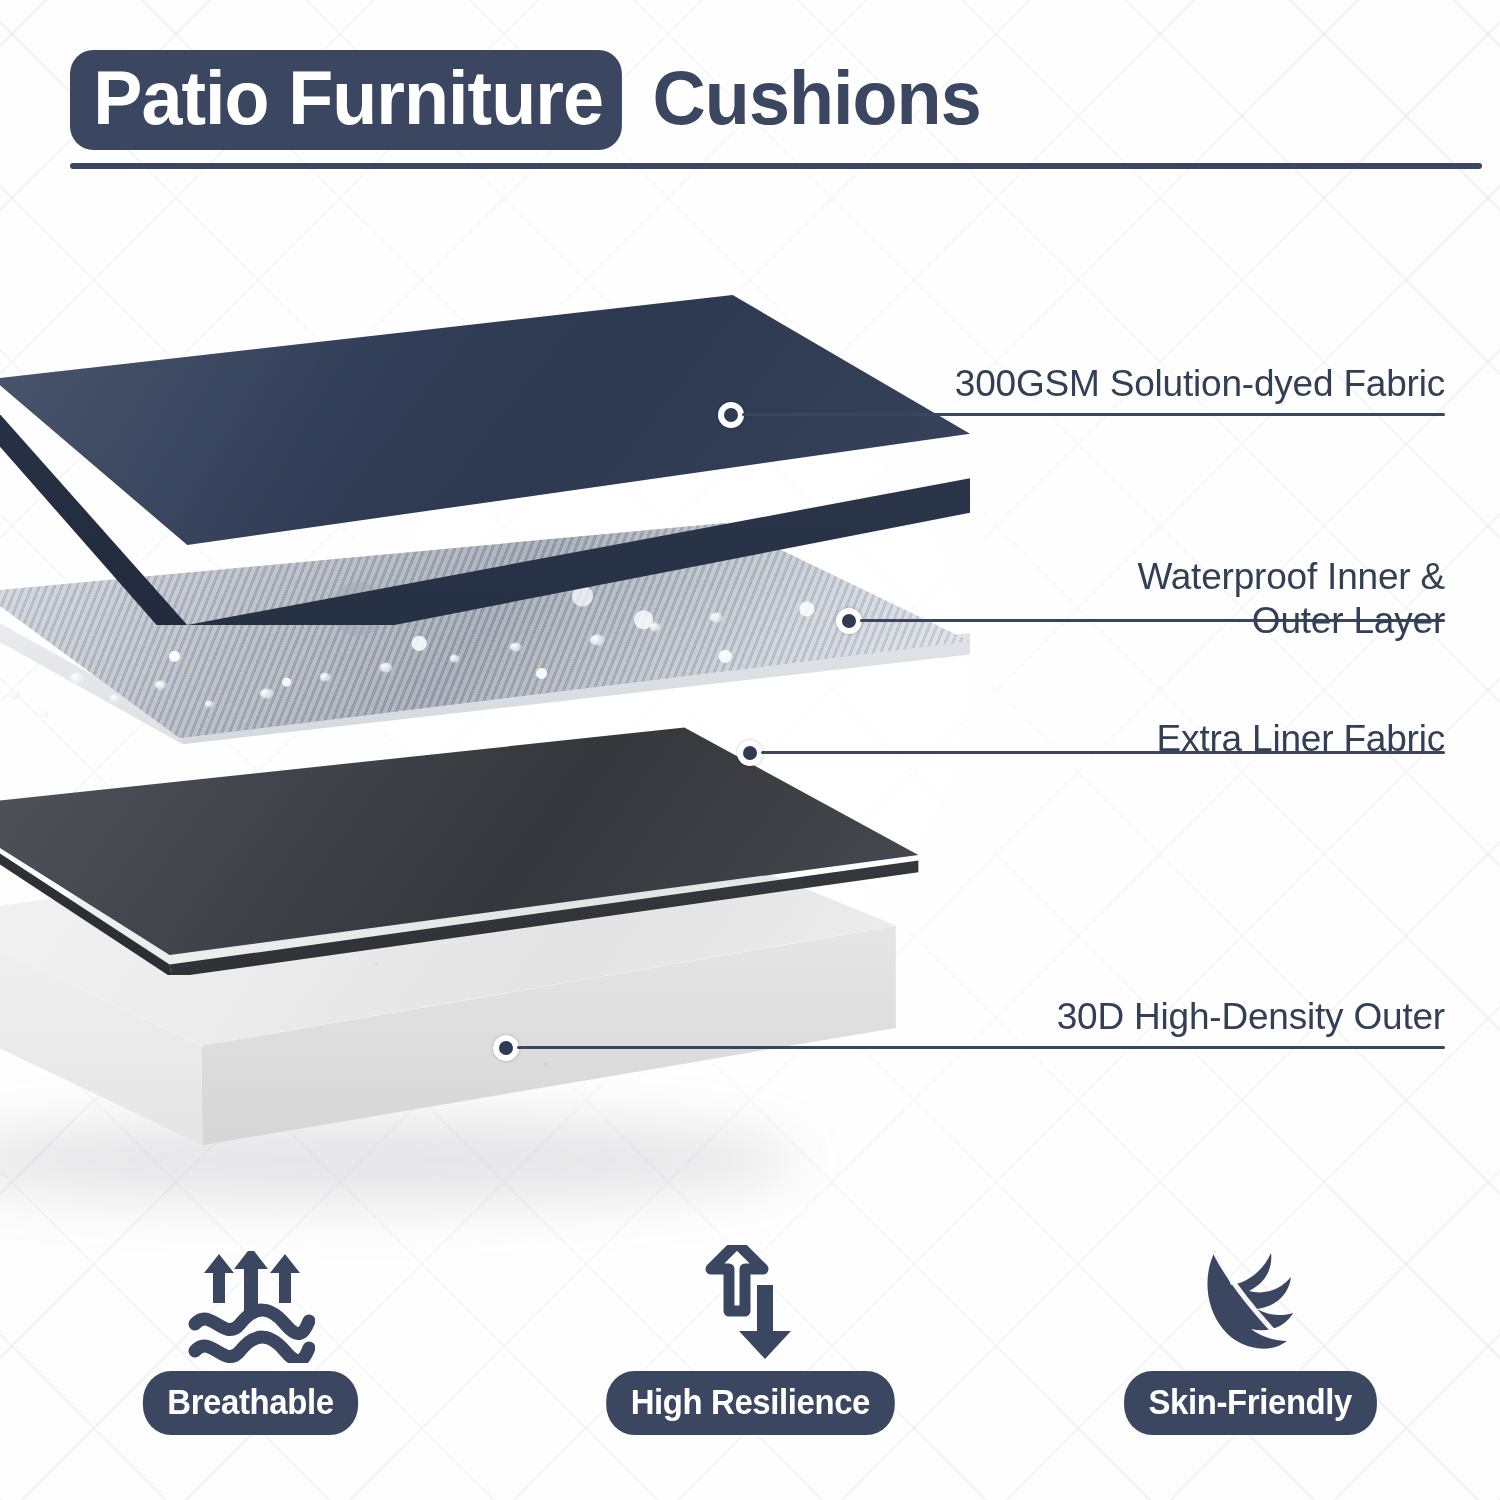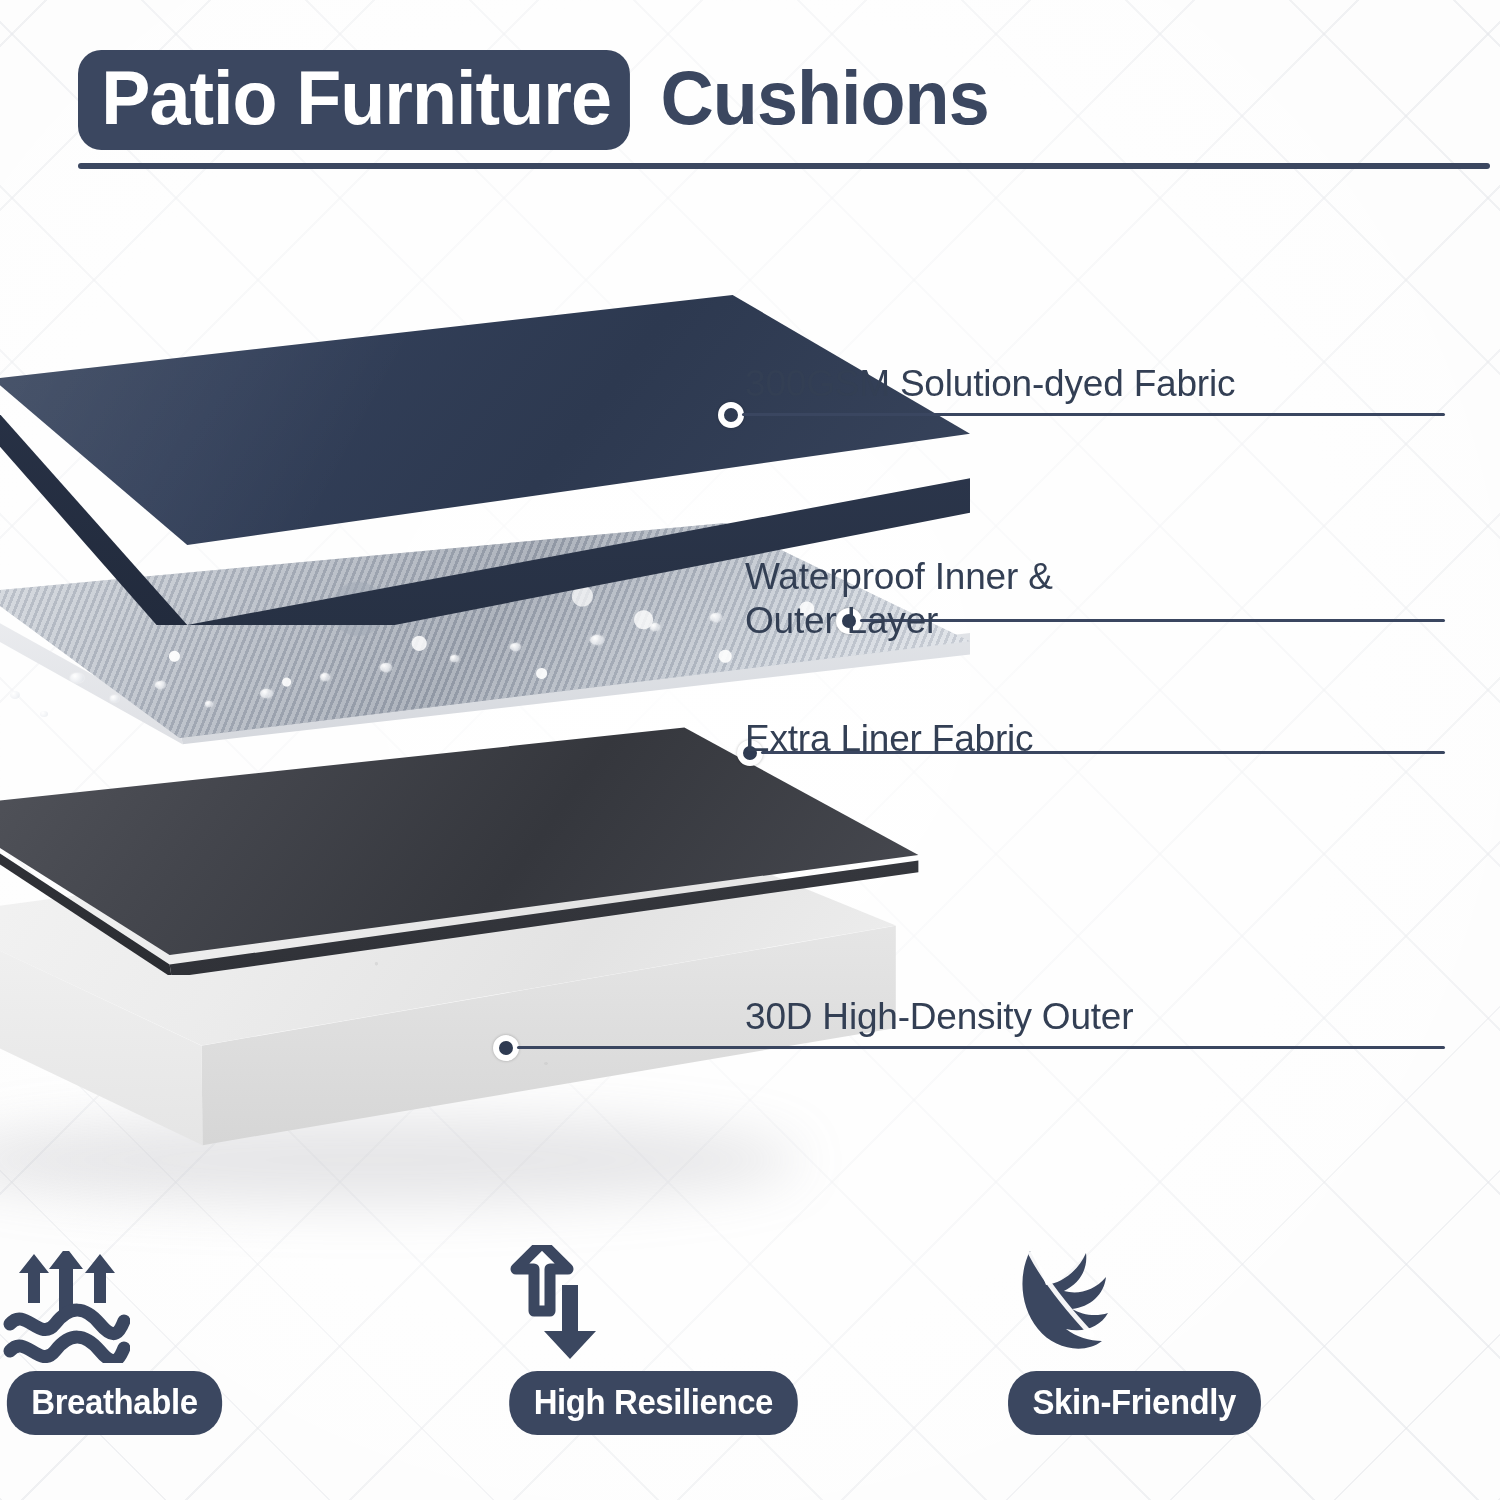--- a/index.html
+++ b/index.html
@@ -23,21 +23,21 @@
   }
   #bg-vignette{
     position:absolute; inset:0;
     background:radial-gradient(ellipse at 45% 45%, rgba(255,255,255,.92) 0%, rgba(255,255,255,.55) 55%, rgba(255,255,255,0) 85%);
     z-index:1;
   }
 
   .stage{ position:absolute; inset:0; z-index:5; }
 
   
-  #header{ position:absolute; left:8px; top:0; width:1332px; height:185px; }
+  #header{ position:absolute; left:0; top:0; width:1332px; height:185px; }
   #title-row{
     position:absolute; left:70px; top:50px;
     display:flex; align-items:center;
     white-space:nowrap;
   }
   #title-badge{
     background:#3b4760;
     color:#ffffff;
     border-radius:24px;
     padding:10px 20px 14px 24px;
@@ -198,28 +198,29 @@
   }
   .leader{
     position:absolute; height:3px; background:#3a4660; border-radius:2px;
   }
   .callout-text{
     position:absolute;
     color:#333f54;
     font-size:37px;
     font-weight:normal;
     line-height:1.18;
+    text-align:right;
     letter-spacing:-.2px;
     white-space:pre-line;
   }
 
   
   #features{ position:absolute; left:0; top:1245px; width:1500px; height:230px; z-index:40;
              display:flex; }
-  .feature{ flex:1; display:flex; flex-direction:column; align-items:flex-start; }
+  .feature{ flex:1; display:flex; flex-direction:column; align-items:center; }
   .feature-icon{ height:118px; display:flex; align-items:flex-end; justify-content:center; }
   .feature-pill{
     margin-top:8px;
     background:#3b4760; color:#ffffff;
     border-radius:30px;
     font-size:35px; font-weight:bold;
     letter-spacing:-.4px;
     padding:13px 26px 16px 26px;
     line-height:1;
     transform:scaleX(.94);

